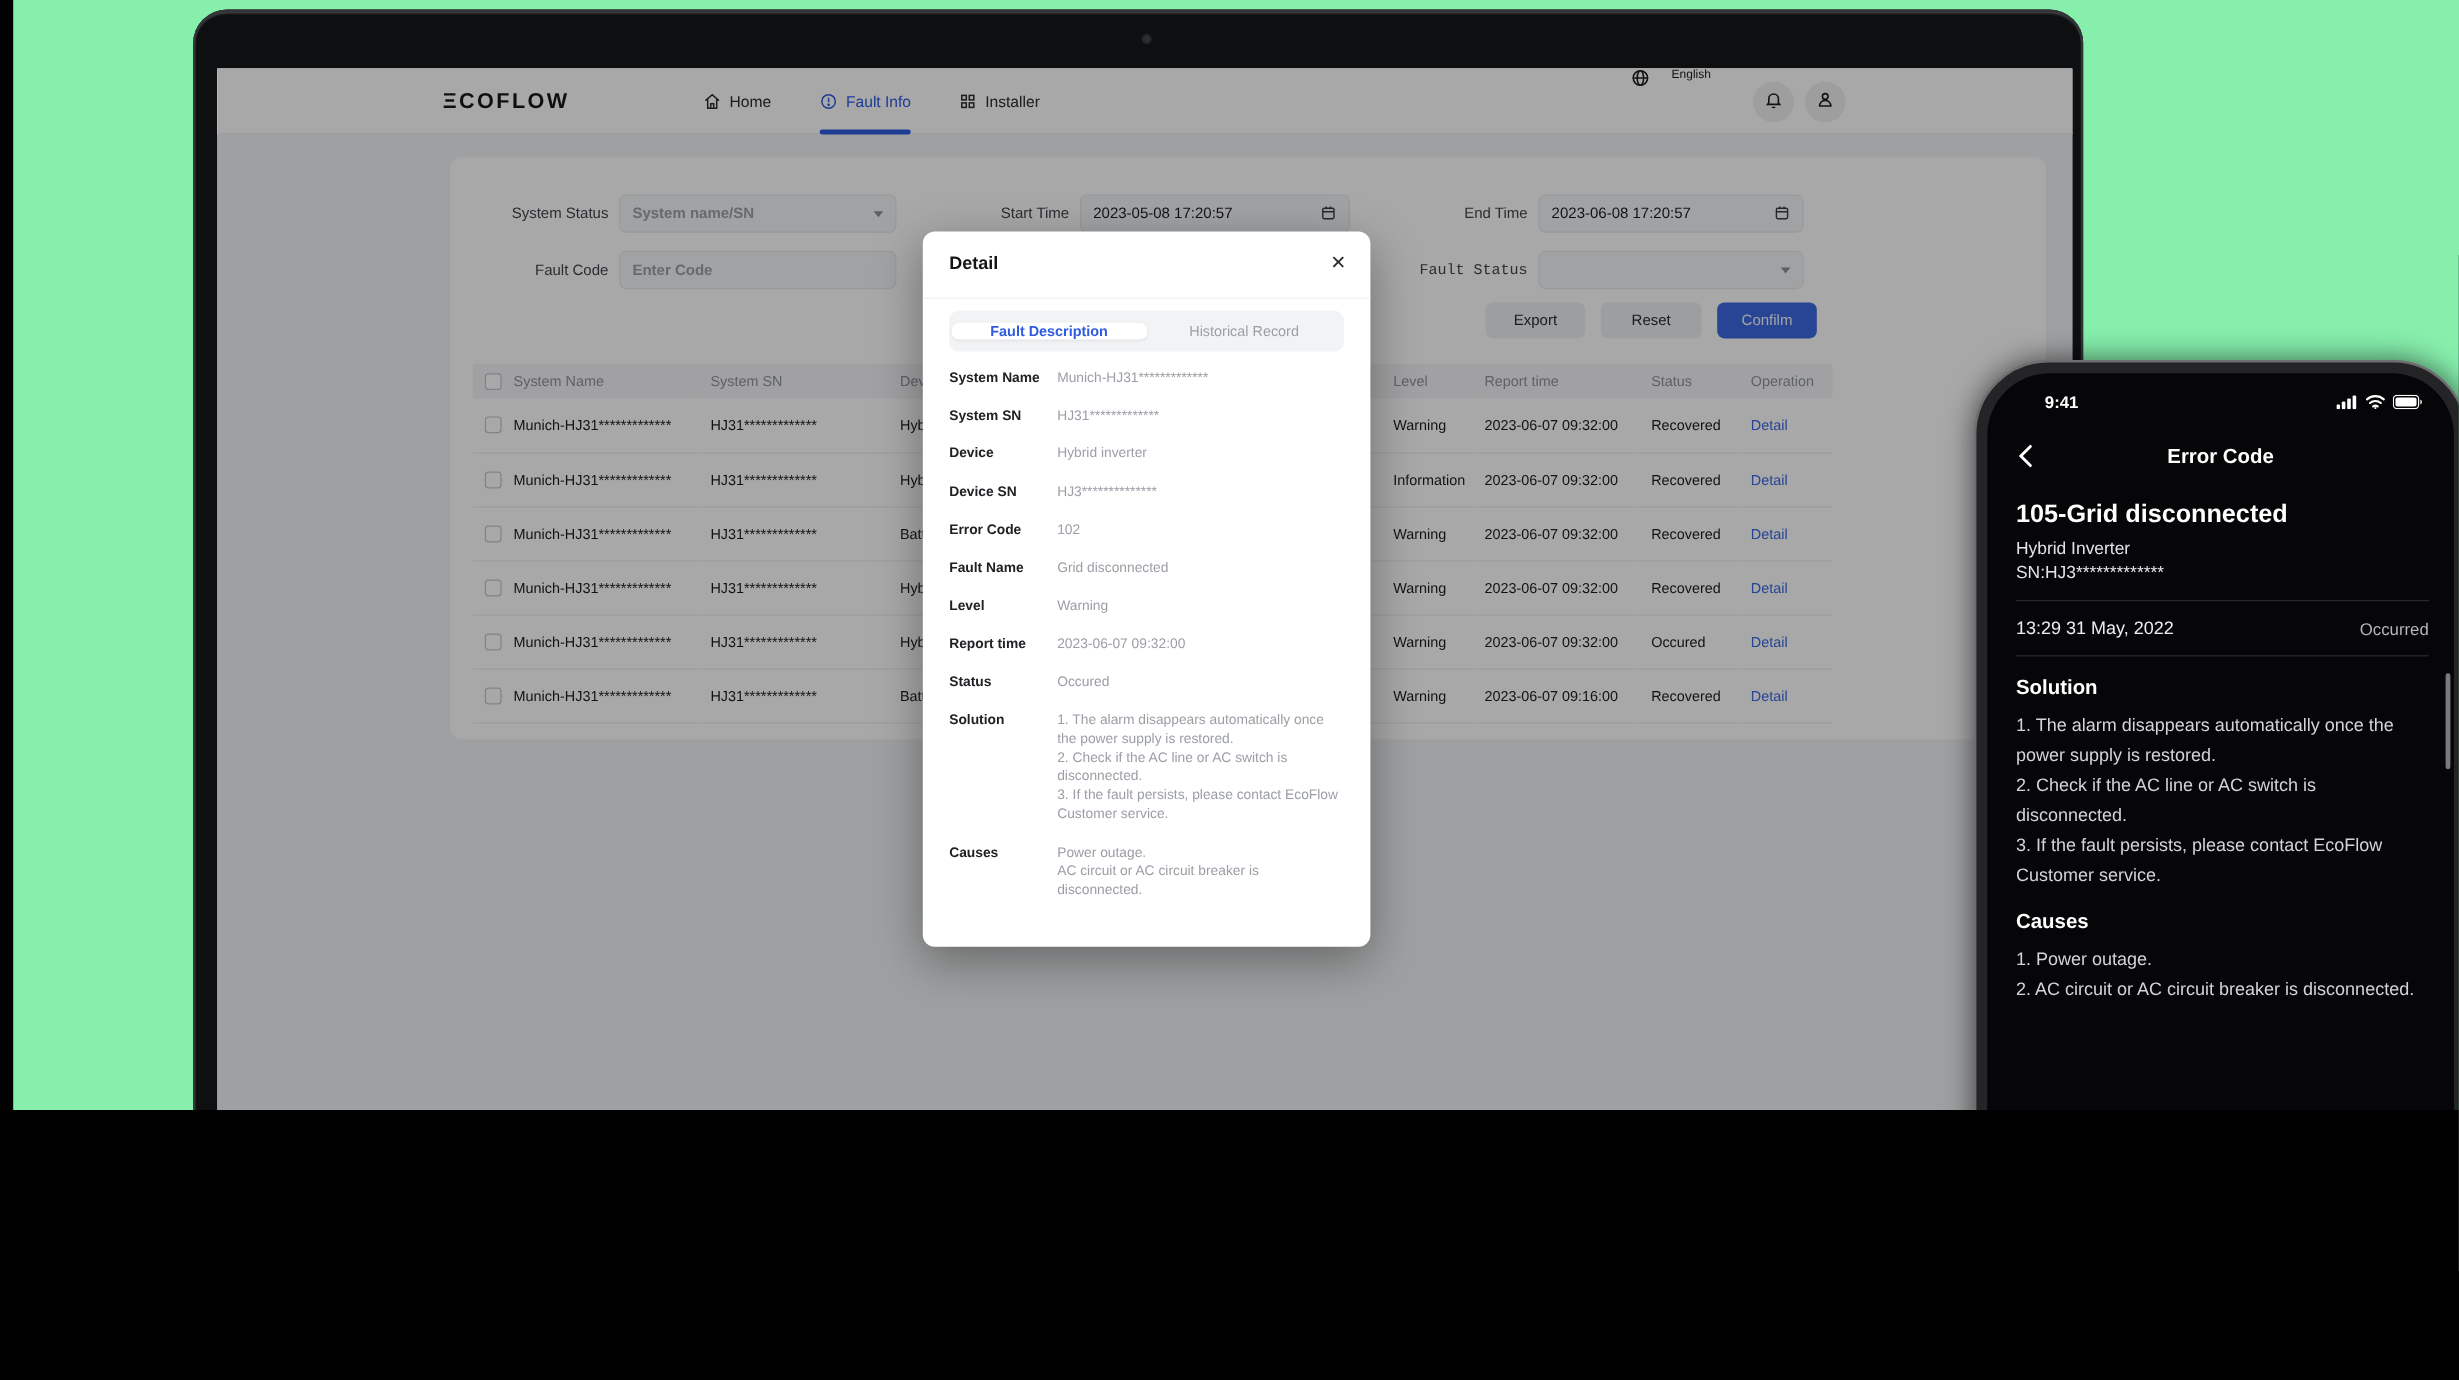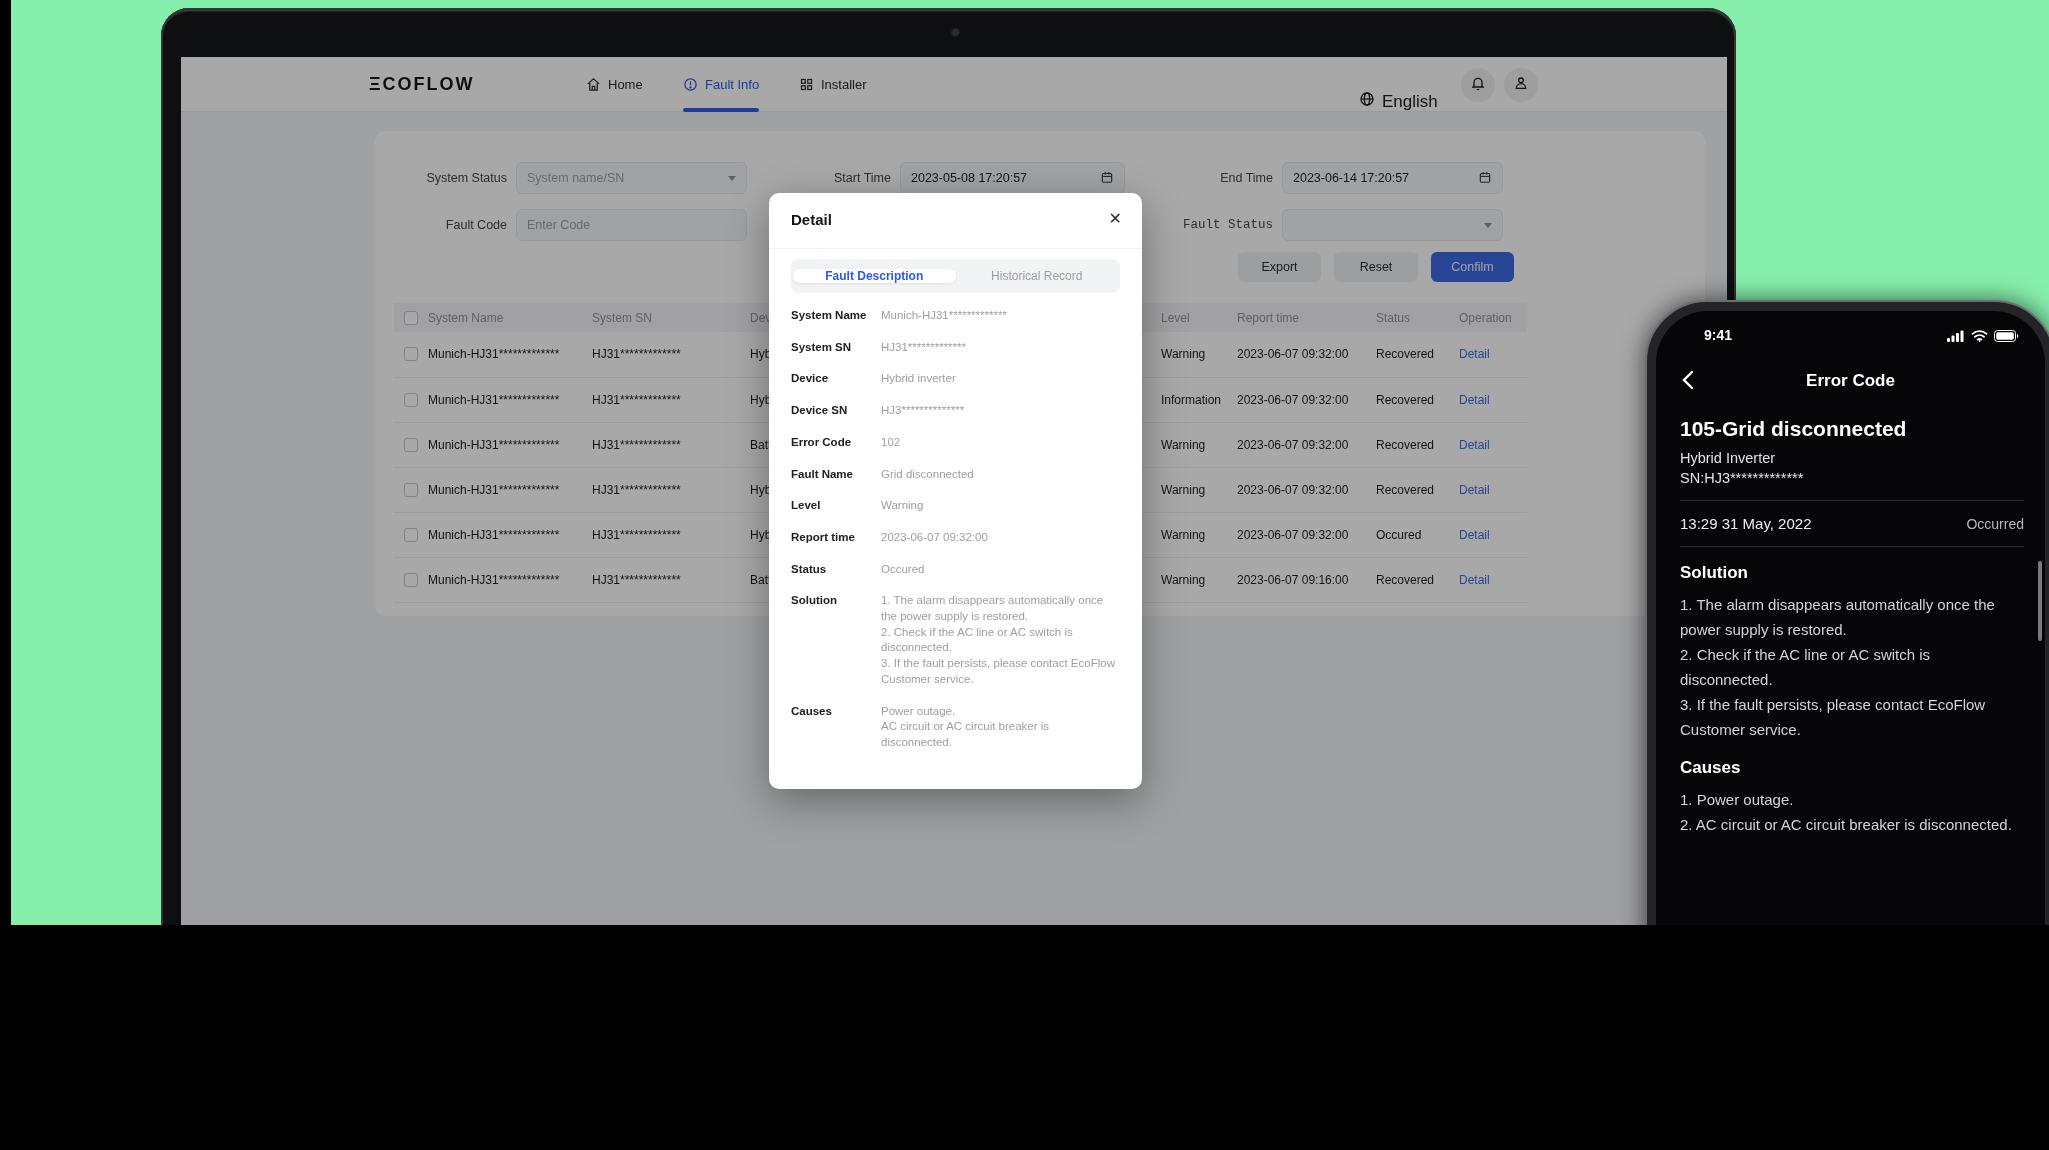--- a/index.html
+++ b/index.html
@@ -20,30 +20,30 @@
 
   
   .screen { position:absolute; left:170px; top:57px; width:1546px; height:965px; background:#f2f3f5; overflow:hidden; }
   .navbar { position:absolute; left:0; top:0; width:1546px; height:55px; background:#ffffff; border-bottom:1px solid #ececee; }
   .logo { position:absolute; left:188px; top:17px; font-size:18px; font-weight:bold; letter-spacing:2px; color:#17181a; }
   .nav-item { position:absolute; top:0; height:55px; display:flex; align-items:center; gap:7px;
     font-size:13px; color:#2b2c2f; cursor:pointer; }
   .nav-item.active { color:#2e5be0; }
   .nav-item svg { display:block; }
   .nav-underline { position:absolute; left:502px; top:51px; width:76px; height:4px; background:#2e5be0; border-radius:2px; }
-  .lang { position:absolute; left:1178px; top:0; height:55px; display:flex; align-items:flex-end; gap:7px; font-size:17px; color:#1c1d20; cursor:pointer; }
+  .lang { position:absolute; left:1178px; top:0; height:55px; display:flex; align-items:flex-start; gap:18px; font-size:10px; color:#1c1d20; cursor:pointer; }
   .icon-circle { position:absolute; top:11px; width:34px; height:34px; border-radius:50%; background:#f0f0f2;
     display:flex; align-items:center; justify-content:center; cursor:pointer; }
 
   .card { position:absolute; left:194px; top:74px; width:1330px; height:485px; background:#ffffff; border-radius:10px; }
 
   .f-label { position:absolute; height:32px; line-height:32px; font-size:12.5px; color:#43464d; text-align:right; }
   .f-input { position:absolute; height:32px; background:#f5f6f8; border:1px solid #e6e8eb; border-radius:6px;
     display:flex; align-items:center; padding:0 10px; font-size:12.5px; color:#1b1c1f; cursor:pointer; }
-  .f-input .ph { color:#9da0a7; }
+  .f-input .ph { color:#9da0a7;font-weight:bold; }
   .f-input .spacer { flex:1; }
   .chev { width:0; height:0; border-left:4.5px solid transparent; border-right:4.5px solid transparent; border-top:5.5px solid #8d9097; }
   .btn { position:absolute; height:30px; border-radius:6px; font-size:12.5px; display:flex; align-items:center; justify-content:center; cursor:pointer; }
   .btn-gray { background:#eef0f2; color:#2a2b2e; }
   .btn-blue { background:#3d68e1; color:#f4f6ff; }
 
   
   .table-wrap { position:absolute; left:213px; top:246px; width:1120px; }
   table { border-collapse:collapse; width:1120px; table-layout:fixed; font-size:12px; }
   thead th { background:#f4f5f7; color:#8f939d; font-weight:normal; text-align:left; height:29px; padding:0 10px; }
@@ -177,21 +177,21 @@
         <svg width="14" height="14" viewBox="0 0 24 24" fill="none" stroke="#3a3c40" stroke-width="2">
             <rect x="4" y="6" width="16" height="15" rx="2"></rect>
             <line x1="4" y1="11" x2="20" y2="11"></line>
             <line x1="9" y1="3.5" x2="9" y2="7.5"></line>
             <line x1="15" y1="3.5" x2="15" y2="7.5"></line>
           </svg>
       </span>
     </div>
     <div class="f-label" style="left:1007px; top:105px; width:85px;">End Time</div>
     <div class="f-input" style="left:1101px; top:105px; width:221px;">
-      <span>2023-06-14 17:20:57</span>
+      <span>2023-06-08 17:20:57</span>
       <span class="spacer"></span>
       <span>
         <svg width="14" height="14" viewBox="0 0 24 24" fill="none" stroke="#3a3c40" stroke-width="2">
             <rect x="4" y="6" width="16" height="15" rx="2"></rect>
             <line x1="4" y1="11" x2="20" y2="11"></line>
             <line x1="9" y1="3.5" x2="9" y2="7.5"></line>
             <line x1="15" y1="3.5" x2="15" y2="7.5"></line>
           </svg>
       </span>
     </div>

